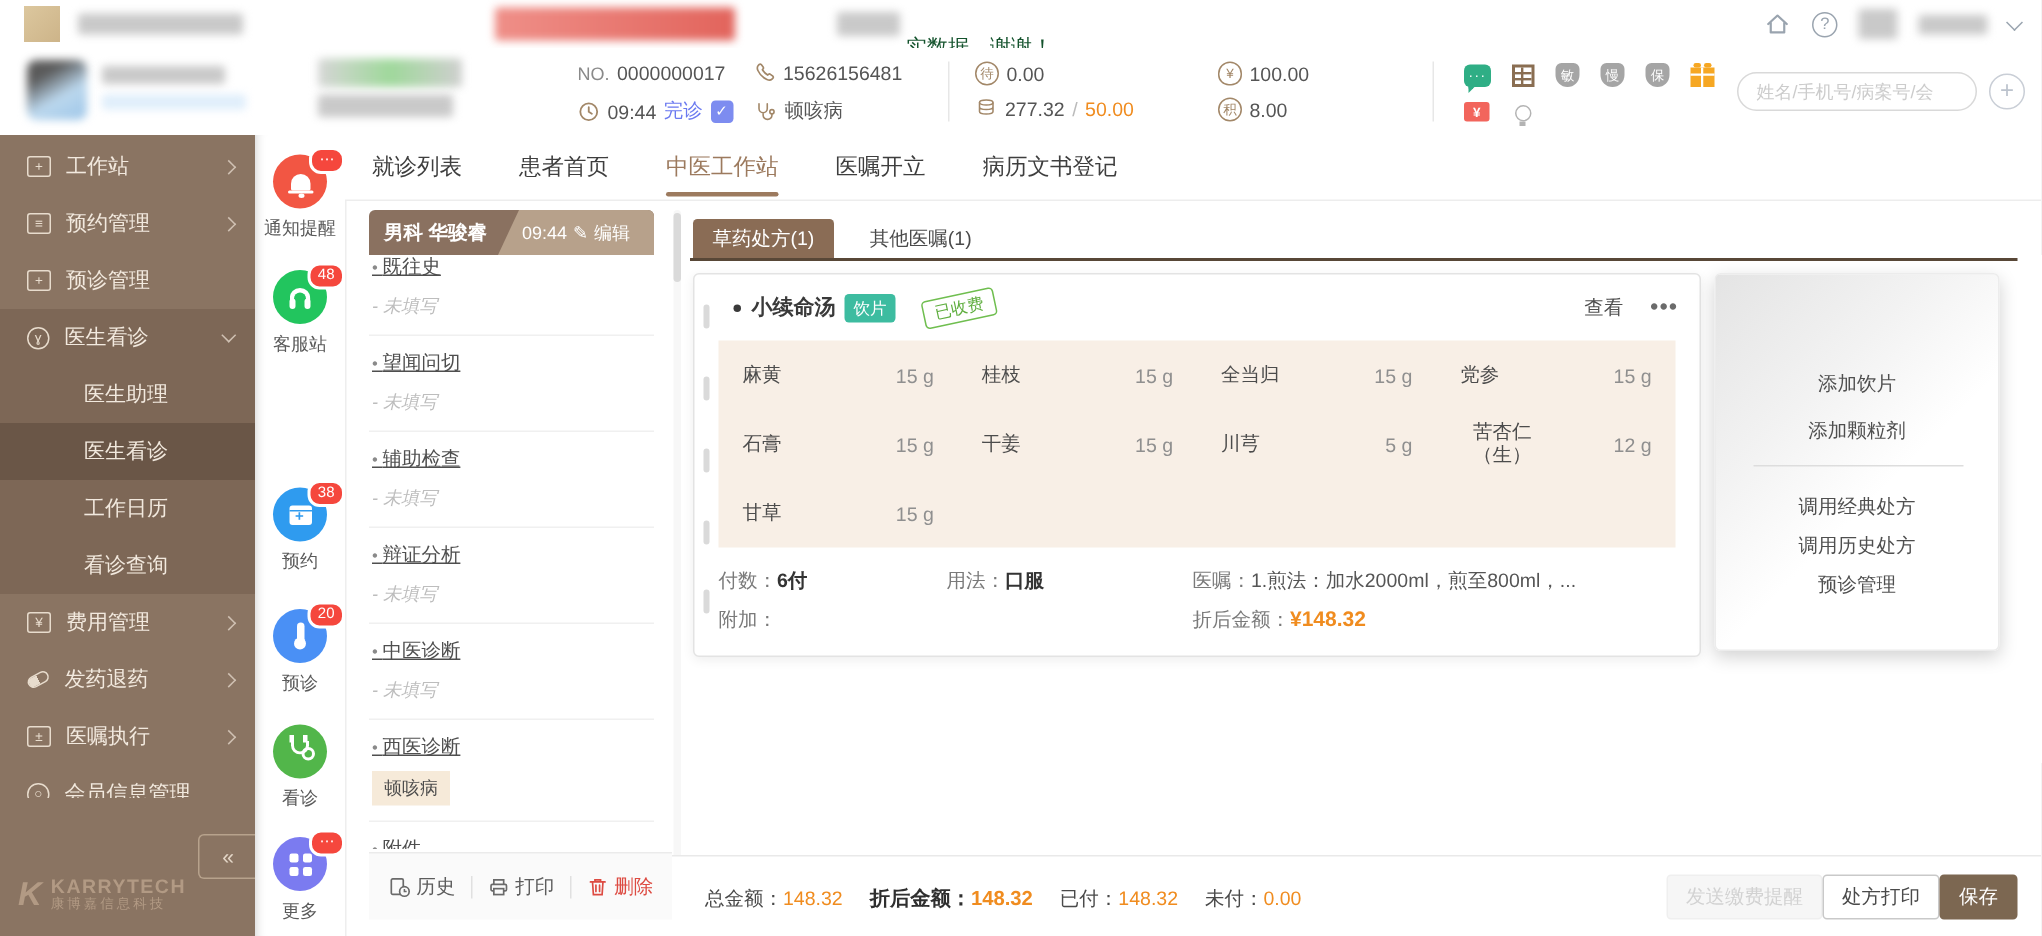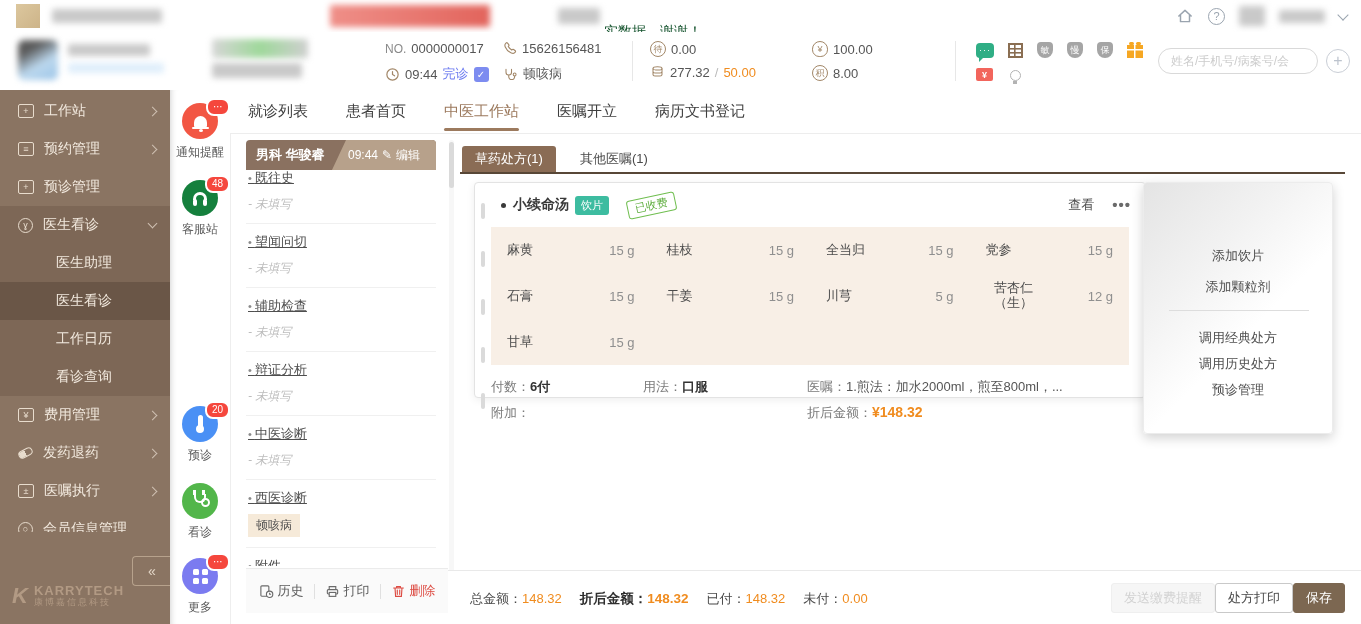--- a/index.html
+++ b/index.html
@@ -79,21 +79,21 @@
   .side-logo .t2{font-size:9px;letter-spacing:2px;line-height:11px;}
 
   
   .qnav{position:absolute;left:170px;top:90px;width:60px;height:534px;background:#fff;border-right:1px solid #eee;
         box-shadow:inset 7px 0 7px -7px rgba(0,0,0,.22);}
   .qn-item{position:absolute;left:0;width:60px;display:flex;flex-direction:column;align-items:center;cursor:pointer;}
   .qn-ic{width:36px;height:36px;border-radius:50%;position:relative;display:flex;align-items:center;justify-content:center;}
   .qn-lb{font-size:12px;color:#5a5a5a;margin-top:5px;white-space:nowrap;}
   .qn-badge{position:absolute;top:-5px;right:-12px;min-width:10px;height:14px;background:#f5473d;color:#fff;font-size:10px;
             border-radius:8px;display:flex;align-items:center;justify-content:center;padding:0 5px;border:2px solid #fff;line-height:1;}
-  .c-red{background:#f25643;} .c-yel{background:#15803d;text-align:center;} .c-grn{background:#7ac143;}
+  .c-red{background:#f25643;} .c-yel{background:#22c55e;text-align:center;} .c-grn{background:#7ac143;}
   .c-blu{background:#2f9bef;} .c-blu2{background:#4a90f5;} .c-grn2{background:#52b64a;} .c-pur{background:#7b7bf0;}
   
   .g-bell{width:13px;height:11px;background:#fff;border-radius:7px 7px 1px 1px;position:relative;}
   .g-bell:before{content:"";position:absolute;left:-2px;bottom:-2px;width:17px;height:2px;background:#fff;border-radius:1px;}
   .g-bell:after{content:"";position:absolute;left:5px;bottom:-5px;width:4px;height:3px;background:#fff;border-radius:50%;}
   .g-head{width:14px;height:8px;border:3px solid #fff;border-bottom:none;border-radius:8px 8px 0 0;position:relative;box-sizing:border-box;margin-top:-4px;}
   .g-head:before,.g-head:after{content:"";position:absolute;top:4px;width:4px;height:7px;background:#fff;border-radius:2px;}
   .g-head:before{left:-3px;} .g-head:after{right:-3px;}
   .g-nurse{width:7px;height:7px;background:#fff;border-radius:50%;position:relative;margin-top:-7px;}
   .g-nurse:after{content:"";position:absolute;left:-4px;top:9px;width:15px;height:8px;background:#fff;border-radius:8px 8px 1px 1px;}
@@ -133,22 +133,22 @@
   .pf-sep{width:1px;height:15px;background:#e0e0e0;}
   .vsb{position:absolute;left:449px;top:140px;width:5px;height:470px;background:#f7f7f7;border-radius:3px;}
   .vsb-th{position:absolute;left:0;top:2px;width:5px;height:46px;background:#dadada;border-radius:3px;}
 
   
   .rxtabs{position:absolute;left:462px;top:146px;height:26px;display:flex;align-items:flex-end;gap:24px;}
   .rxt-act{background:#8a6c55;color:#fff;font-size:13px;height:26px;line-height:26px;padding:0 13px;border-radius:3px 3px 0 0;}
   .rxt{color:#4a4a4a;font-size:13px;line-height:26px;cursor:pointer;}
   .rxline{position:absolute;left:460px;top:172px;width:885px;height:2px;background:#584737;}
 
-  .card{position:absolute;left:462px;top:182px;width:672px;height:216px;background:#fff;border:1px solid #e3e3e3;
-        border-radius:4px;box-shadow:0 2px 8px rgba(0,0,0,.07);box-sizing:border-box;margin-left:12px;}
+  .card{position:absolute;left:462px;top:182px;width:672px;height:256px;background:#fff;border:1px solid #e3e3e3;
+        border-radius:4px;box-shadow:0 2px 8px rgba(0,0,0,.07);box-sizing:border-box;}
   .bind{position:absolute;left:6px;width:4px;height:16px;border-radius:2px;background:#dadada;}
   .chead{position:absolute;left:26px;top:0;right:14px;height:44px;display:flex;align-items:center;}
   .cdot{width:5px;height:5px;border-radius:50%;background:#3a3a3a;margin-right:7px;flex:none;}
   .cname{font-size:14px;font-weight:bold;color:#3a3a3a;}
   .ctag{background:#3dbca0;color:#fff;font-size:11px;padding:2px 6px;border-radius:3px;margin-left:6px;}
   .stamp{border:1.6px solid #6fbe4f;color:#5fae3f;font-size:11px;padding:1px 7px;border-radius:3px;margin-left:18px;
          transform:rotate(-12deg);background:rgba(255,255,255,.85);}
   .cview{margin-left:auto;font-size:13px;color:#4f4f4f;cursor:pointer;}
   .cmore{margin-left:18px;font-size:15px;color:#6b6b6b;font-weight:bold;letter-spacing:1px;cursor:pointer;line-height:10px;}
   .hgrid{position:absolute;left:16px;top:44px;right:16px;height:138px;background:#f8efe6;display:grid;
@@ -353,20 +353,27 @@
         </span>
       <span class="qn-lb">通知提醒</span>
     </div>
     <div class="qn-item" style="top:90px;">
       <span class="qn-ic c-yel">
           <span class="g-head"></span>
         <span class="qn-badge">48</span>
         </span>
       <span class="qn-lb">客服站</span>
     </div>
+    <div class="qn-item" style="top:235px;">
+      <span class="qn-ic c-blu">
+          <span class="g-cal"></span>
+        <span class="qn-badge">38</span>
+        </span>
+      <span class="qn-lb">预约</span>
+    </div>
     <div class="qn-item" style="top:316px;">
       <span class="qn-ic c-blu2">
           <span class="g-thermo"></span>
         <span class="qn-badge">20</span>
         </span>
       <span class="qn-lb">预诊</span>
     </div>
     <div class="qn-item" style="top:393px;">
       <span class="qn-ic c-grn2">
           <span class="g-steth"></span>

